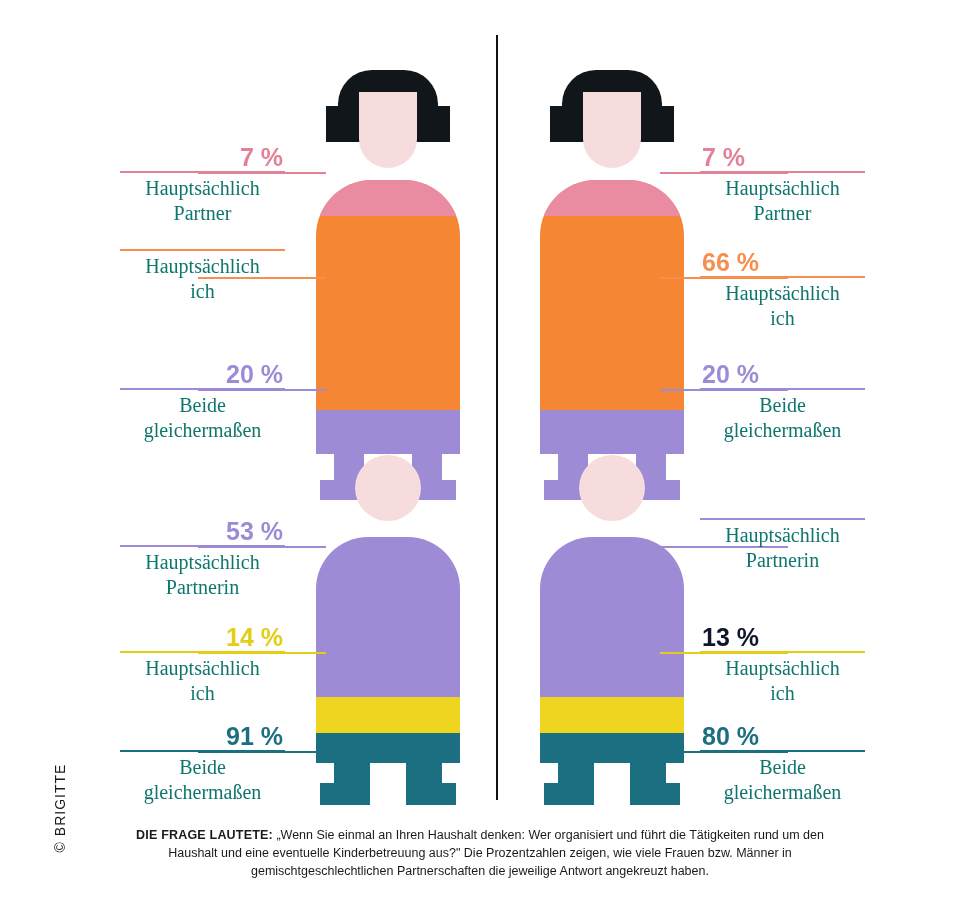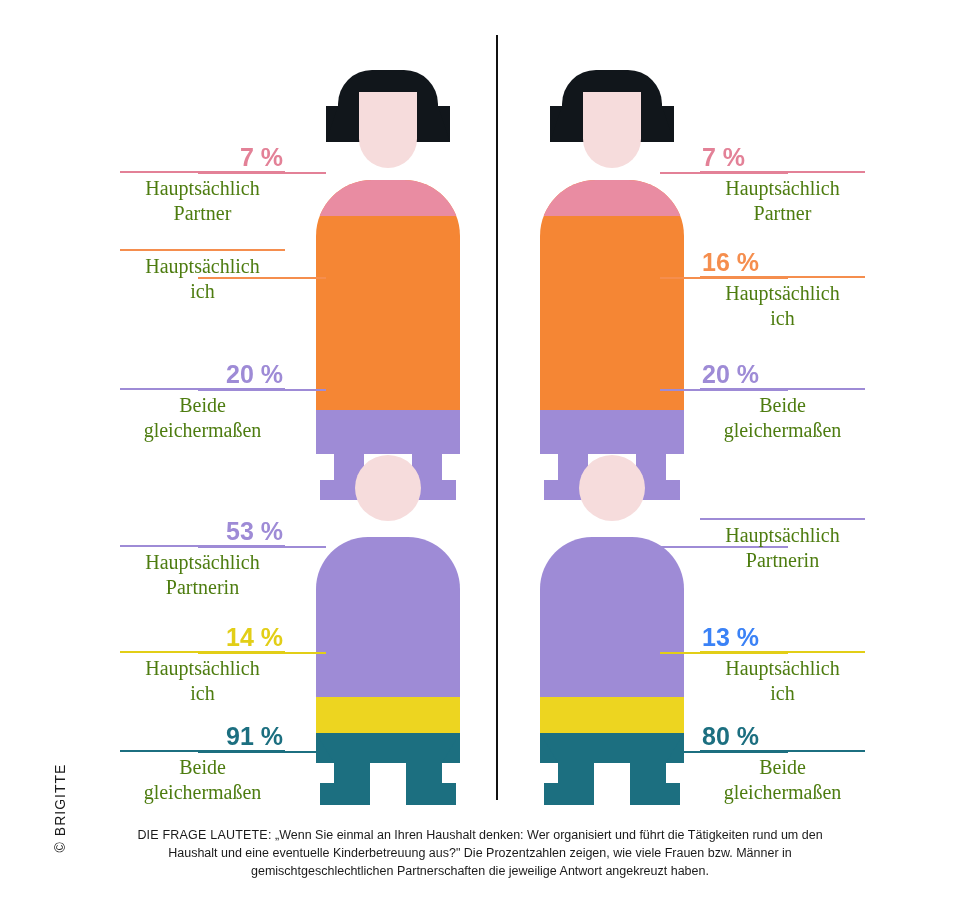--- a/index.html
+++ b/index.html
@@ -83,41 +83,41 @@
   
   .label{position:absolute;}
   .pct{
     font-family:"Liberation Sans", sans-serif;
     font-weight:bold;font-size:25px;line-height:27px;
     white-space:nowrap;
   }
   .rule{height:2px;width:100%;}
   .caption{
     font-family:"Liberation Serif", serif;
-    font-size:20px;line-height:25px;color:#4d7c0f;
+    font-size:20px;line-height:25px;color:#0f766e;
     margin-top:3px;white-space:nowrap;
   }
   .lab-left{text-align:right;}
   .lab-left .pct{padding-right:2px;}
   .lab-left .caption{text-align:center;}
   .lab-right{text-align:left;}
   .lab-right .pct{padding-left:2px;}
   .lab-right .caption{text-align:center;}
 
   
   .arm{position:absolute;height:2px;}
 
   
   .footer{
     position:absolute;left:130px;top:826px;width:700px;
     font-family:"Liberation Sans", sans-serif;
     font-size:12.5px;line-height:18px;color:#1a1a1a;
     text-align:center;
   }
-  .footer b{font-weight:normal;letter-spacing:0.2px;}
+  .footer b{font-weight:bold;letter-spacing:0.2px;}
 </style>
 </head>
 <body>
 
 <div class="stage">
 
   <div class="divider"></div>
 
   <div class="copyright">© BRIGITTE</div>
 
@@ -196,21 +196,21 @@
   <div class="label lab-right" style="left:700px;top:144px;width:165px;">
     <div class="pct" style="color:#e38197;">7 %</div>
     <div class="rule" style="background:#e38197;"></div>
     <div class="caption">
       <span>Hauptsächlich</span><br>
       <span>Partner</span>
     </div>
   </div>
 
   <div class="label lab-right" style="left:700px;top:249px;width:165px;">
-    <div class="pct" style="color:#f58e4e;">16 %</div>
+    <div class="pct" style="color:#f58e4e;">66 %</div>
     <div class="rule" style="background:#f58e4e;"></div>
     <div class="caption">
       <span>Hauptsächlich</span><br>
       <span>ich</span>
     </div>
   </div>
 
   <div class="label lab-right" style="left:700px;top:361px;width:165px;">
     <div class="pct" style="color:#9e8bd6;">20 %</div>
     <div class="rule" style="background:#9e8bd6;"></div>
@@ -284,21 +284,21 @@
 
   <div class="label lab-right" style="left:700px;top:518px;width:165px;">
     <div class="rule" style="background:#9e8bd6;"></div>
     <div class="caption">
       <span>Hauptsächlich</span><br>
       <span>Partnerin</span>
     </div>
   </div>
 
   <div class="label lab-right" style="left:700px;top:624px;width:165px;">
-    <div class="pct" style="color:#3b82f6;">13 %</div>
+    <div class="pct" style="color:#0f172a;">13 %</div>
     <div class="rule" style="background:#e2ce17;"></div>
     <div class="caption">
       <span>Hauptsächlich</span><br>
       <span>ich</span>
     </div>
   </div>
 
   <div class="label lab-right" style="left:700px;top:723px;width:165px;">
     <div class="pct" style="color:#1c6f80;">80 %</div>
     <div class="rule" style="background:#1c6f80;"></div>

